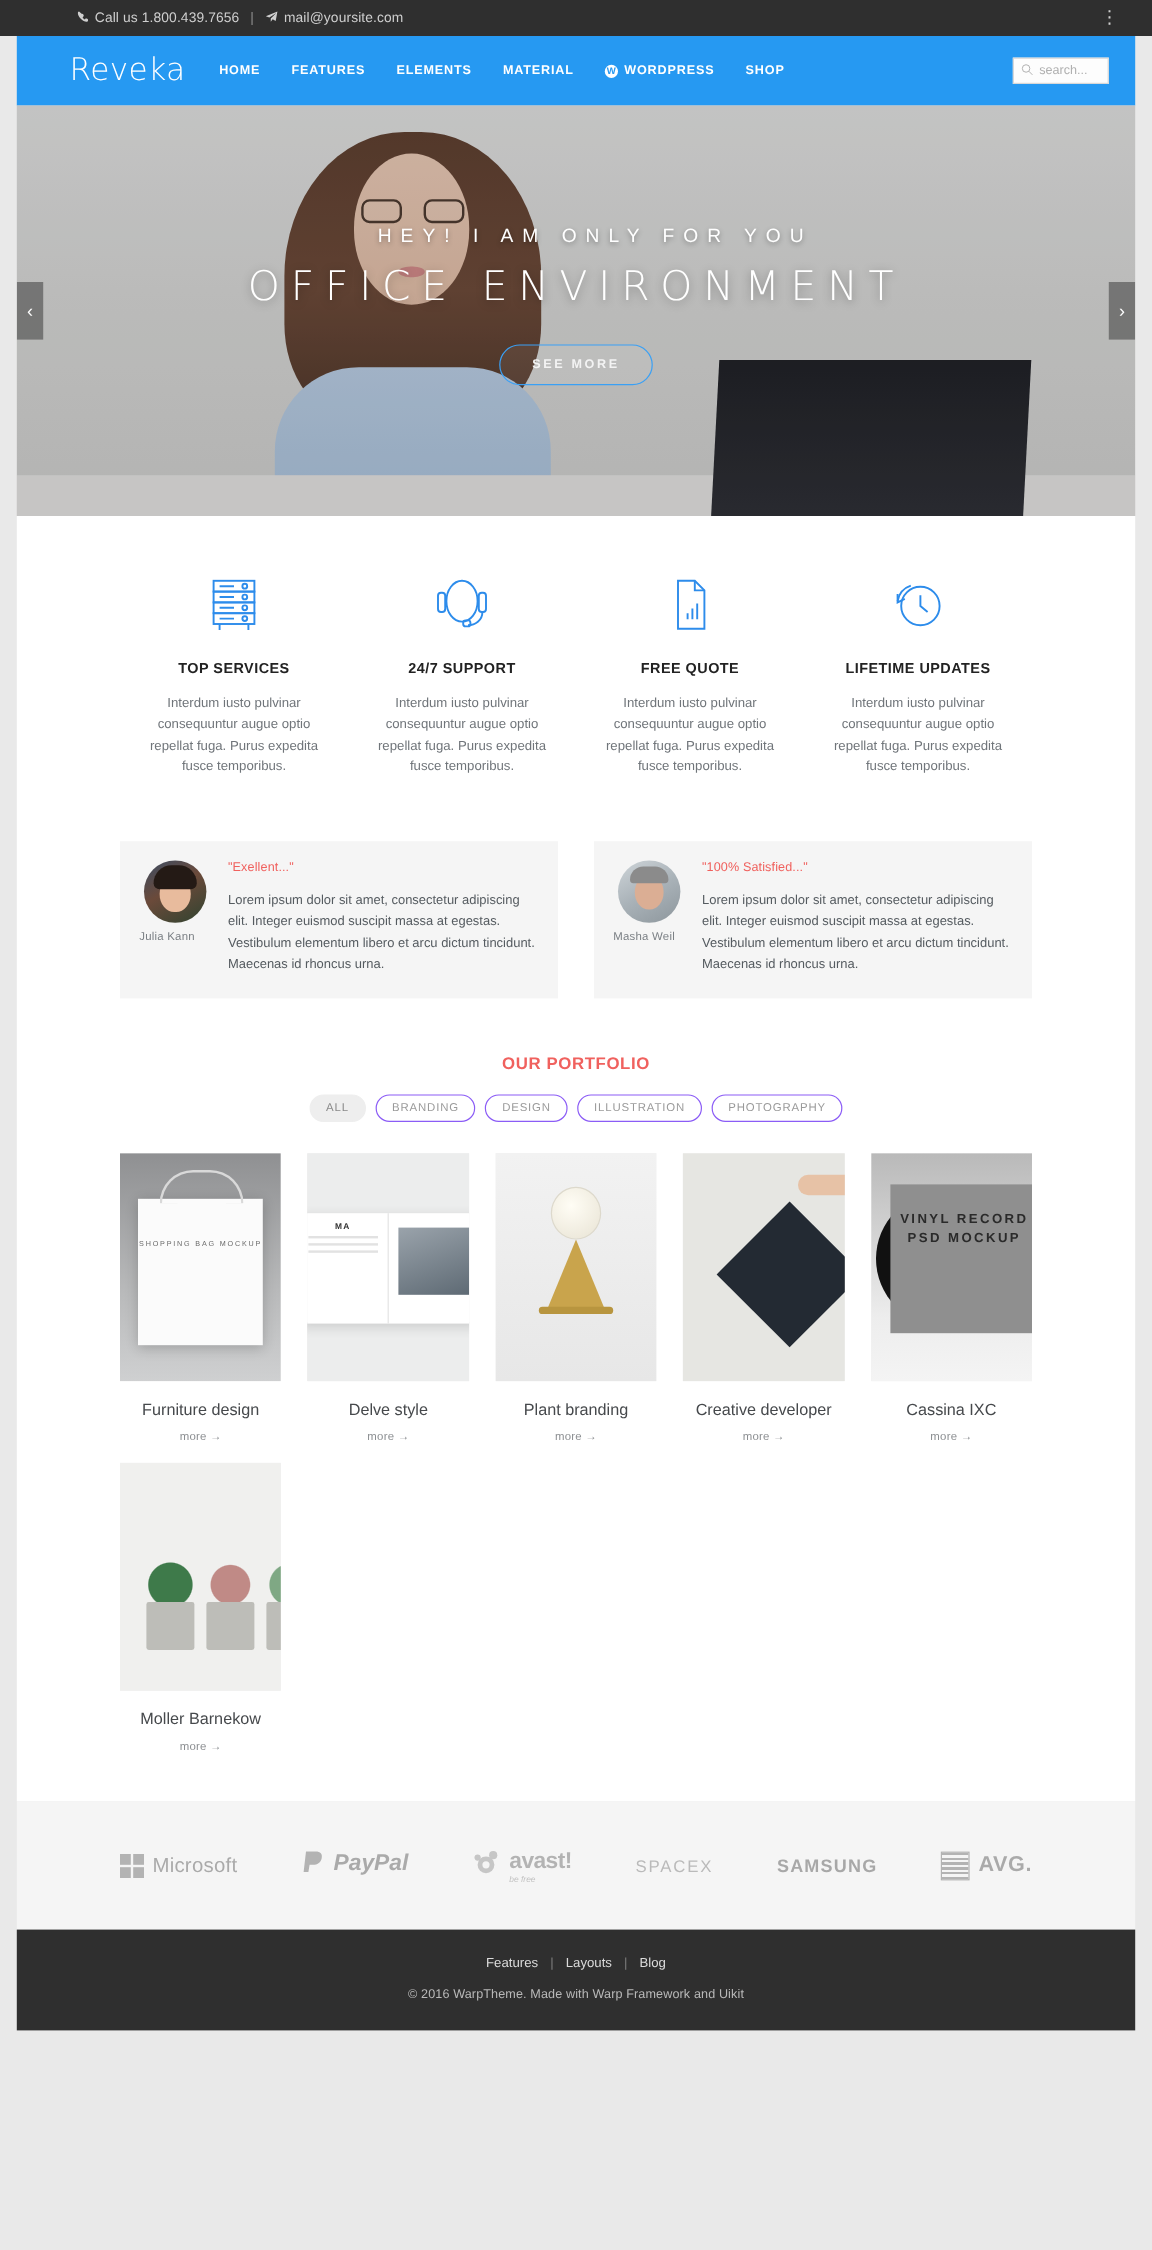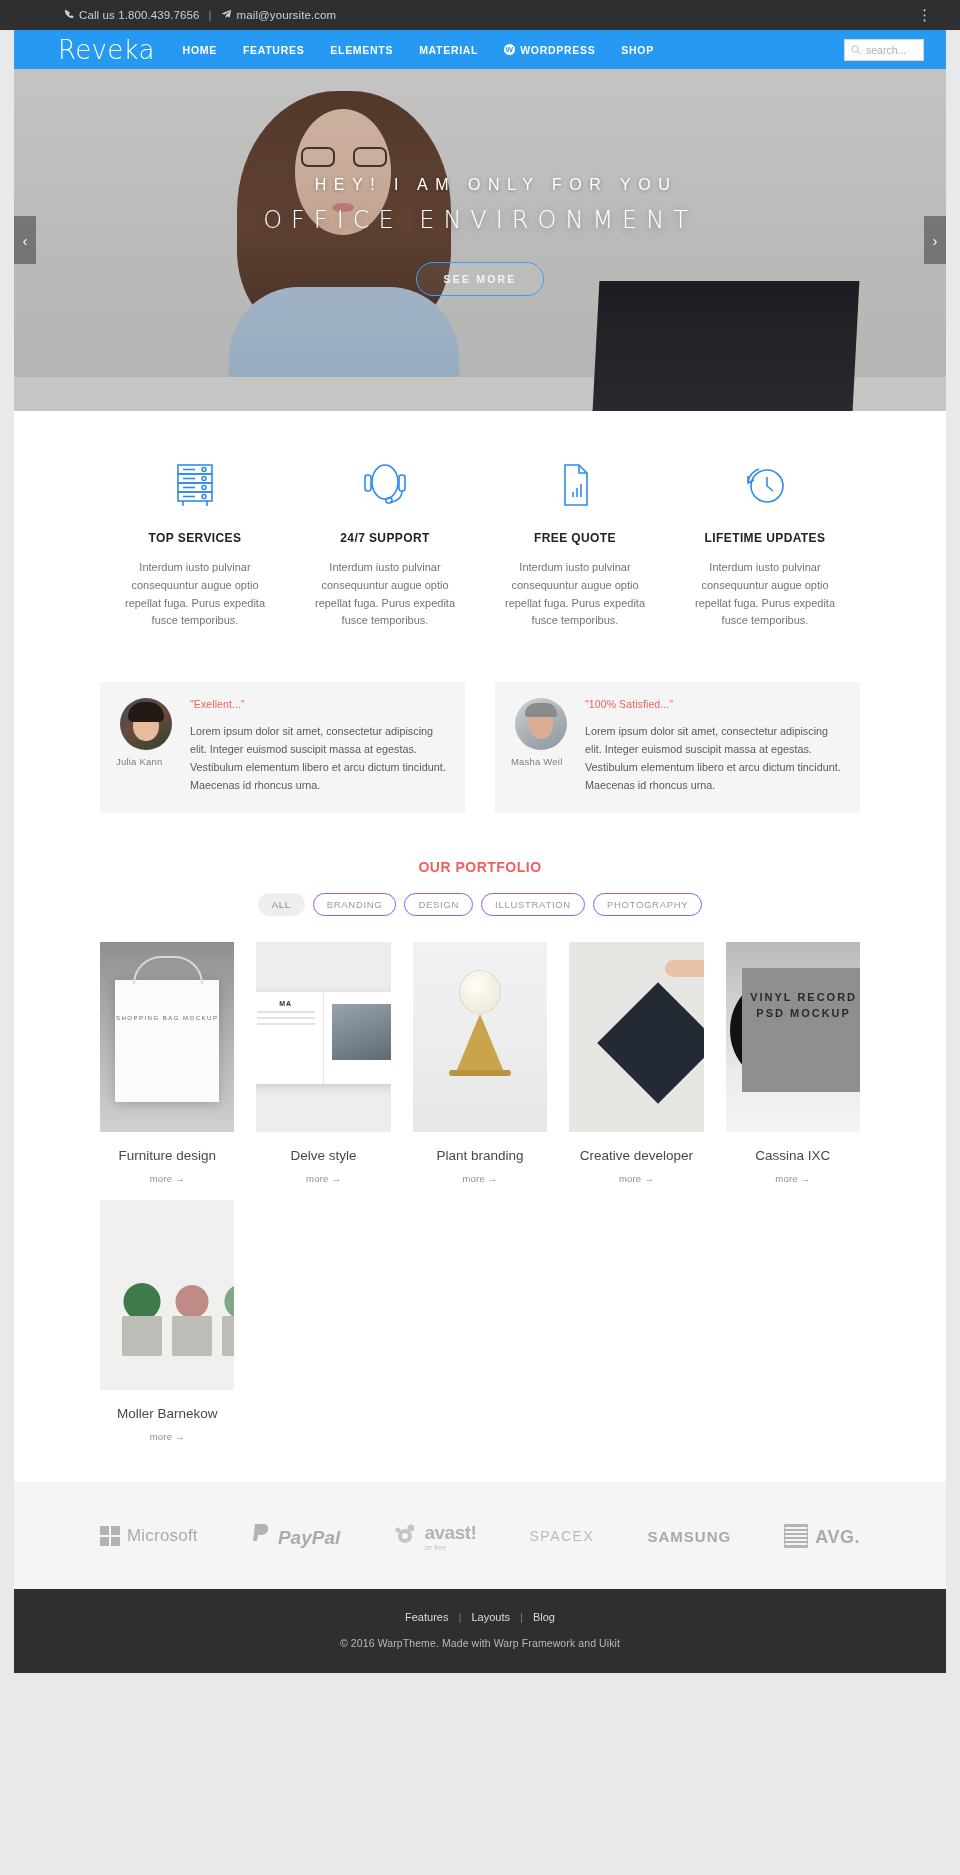--- a/index.html
+++ b/index.html
@@ -42,21 +42,21 @@
     font-size: 15px;
     line-height: 10px;
     letter-spacing: 0;
     padding-right: 6px;
     cursor: pointer;
   }
   .ico { display: inline-block; vertical-align: middle; }
 
   
   .header {
-    height: 39px;
+    height: 58px;
     background: #2699f2;
     margin: 0 14px 0 14px;
     display: flex;
     align-items: center;
     padding: 0 22px 0 44px;
   }
   .logo {
     color: #fff;
     font-size: 26px;
     font-weight: 300;
@@ -70,21 +70,21 @@
     gap: 26px;
     margin-left: 28px;
   }
   .nav a {
     color: #ffffff;
     font-size: 10.5px;
     letter-spacing: .7px;
     font-weight: 700;
     text-decoration: none;
     display: flex;
-    align-items: flex-start;
+    align-items: flex-end;
     gap: 5px;
     cursor: pointer;
   }
   .wp-badge {
     width: 11px; height: 11px; border-radius: 50%;
     background: #fff; color: #2699f2;
     font-size: 8px; line-height: 11px; text-align: center;
     font-weight: 700;
   }
   .search-wrap { margin-left: auto; }
@@ -186,21 +186,21 @@
     font-size: 16px;
     letter-spacing: 7.5px;
     font-weight: 400;
     text-transform: uppercase;
     text-shadow: 0 1px 4px rgba(0,0,0,.35);
     margin-bottom: 12px;
     margin-left: 32px;
   }
   .hero-title {
     color: #ffffff;
-    font-size: 24px;
+    font-size: 34px;
     letter-spacing: 9px;
     font-weight: 300;
     text-transform: uppercase;
     text-shadow: 0 2px 8px rgba(0,0,0,.35);
     font-family: "DejaVu Sans", sans-serif;
   }
   .hero-btn {
     margin-top: 28px;
     border: 1px solid #3aa0f5;
     border-radius: 20px;
@@ -376,21 +376,21 @@
 
   
   .brands {
     background: #f5f5f5; margin: 0 14px; padding: 40px 0 38px 0;
   }
   .brand-row {
     display: flex; align-items: center; justify-content: space-between;
     width: 760px; margin: 0 auto;
     color: #9b9b9b;
   }
-  .brand { display: flex; align-items: flex-end; gap: 7px; opacity: .72; }
+  .brand { display: flex; align-items: flex-start; gap: 7px; opacity: .72; }
   .brand-name { font-size: 17px; font-weight: 400; color: #8e8e8e; letter-spacing: .2px; }
   .ms-grid { display: grid; grid-template-columns: 9px 9px; grid-template-rows: 9px 9px; gap: 2px; }
   .ms-grid i { background: #9b9b9b; display: block; }
   .pp { font-weight: 700; font-style: italic; font-size: 19px; color: #8e8e8e; }
   .avast-txt { font-size: 19px; font-weight: 700; color: #9b9b9b; letter-spacing: -.5px; }
   .avast-sub { font-size: 7px; color: #aeaeae; font-style: italic; }
   .spx { font-size: 14px; letter-spacing: 1.5px; color: #a4a4a4; font-weight: 400; }
   .sams { font-size: 15px; font-weight: 700; letter-spacing: 1px; color: #8b8b8b; }
   .avg { font-size: 18px; font-weight: 700; color: #8e8e8e; letter-spacing: .5px; }
   .avg-sq {

